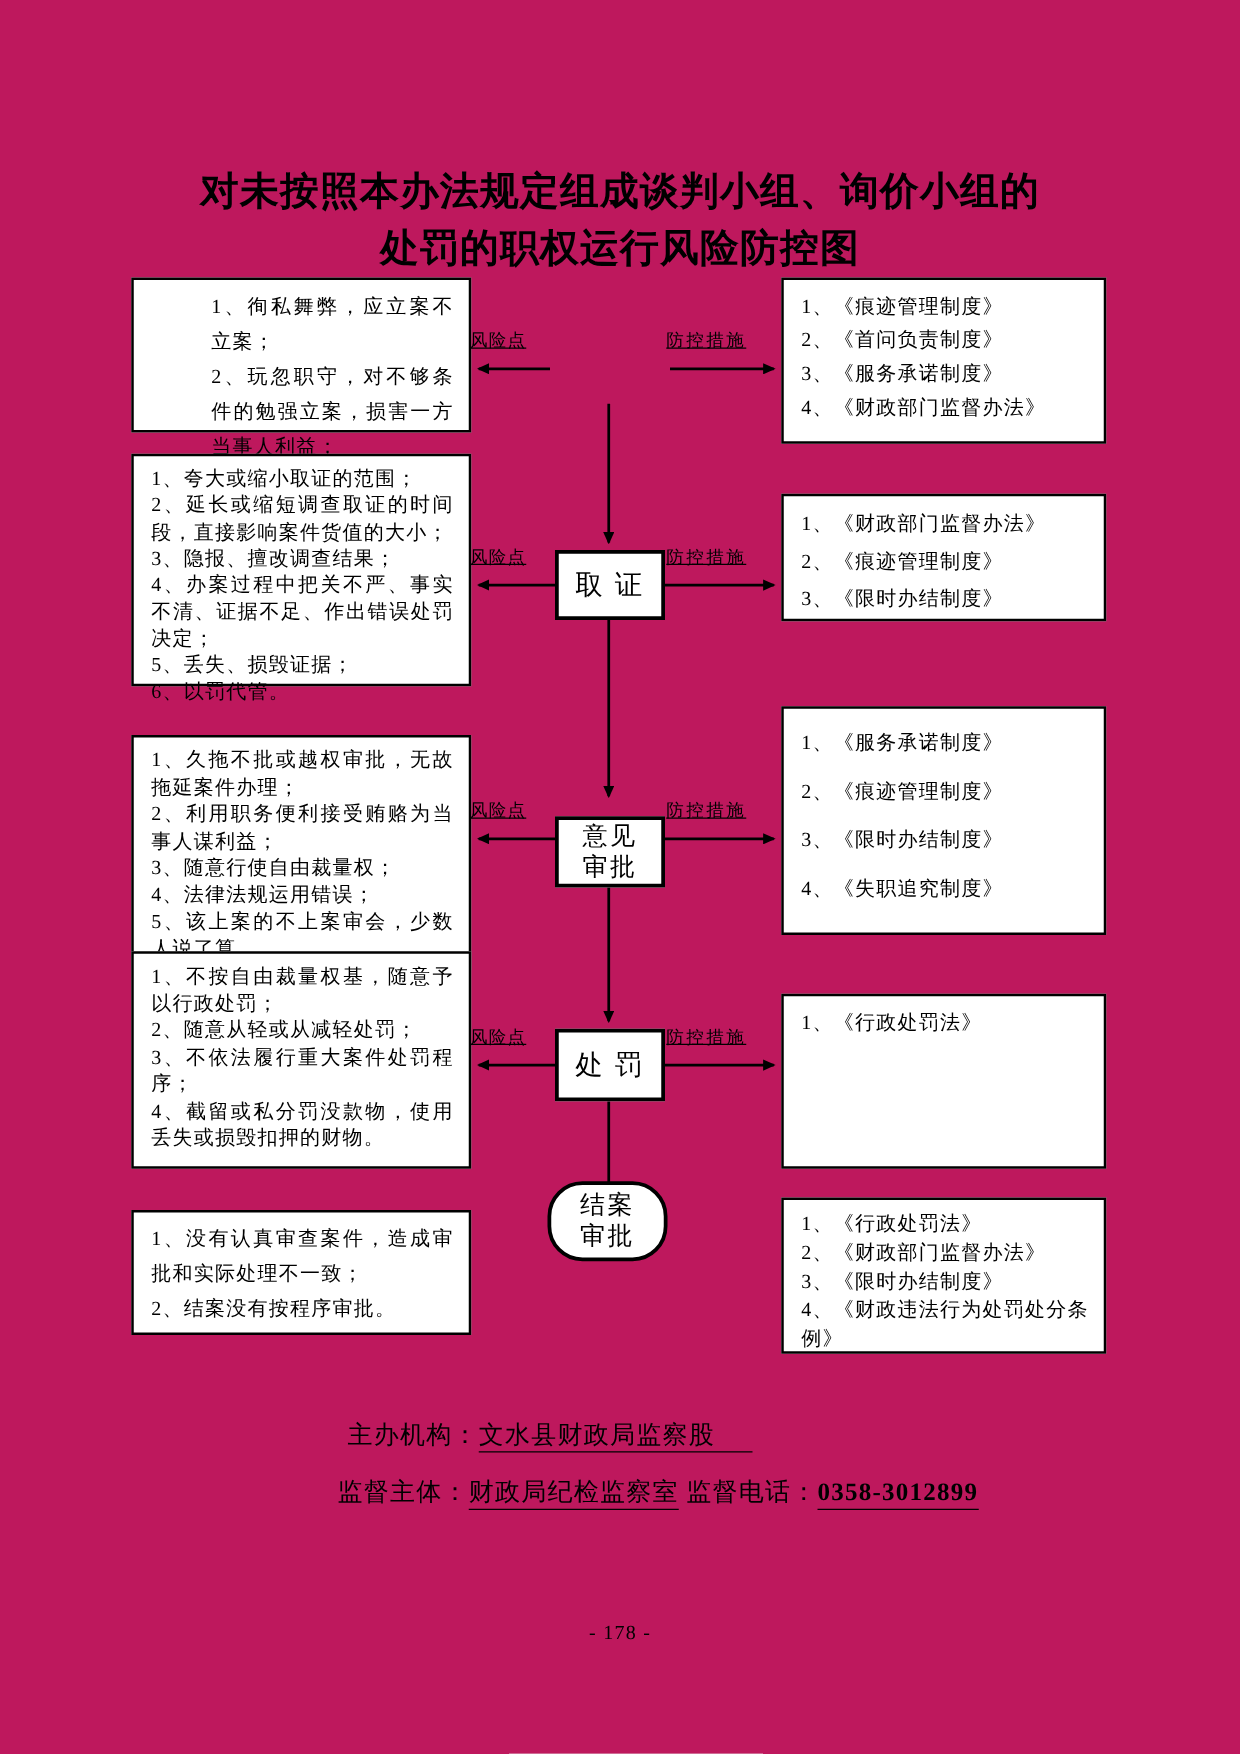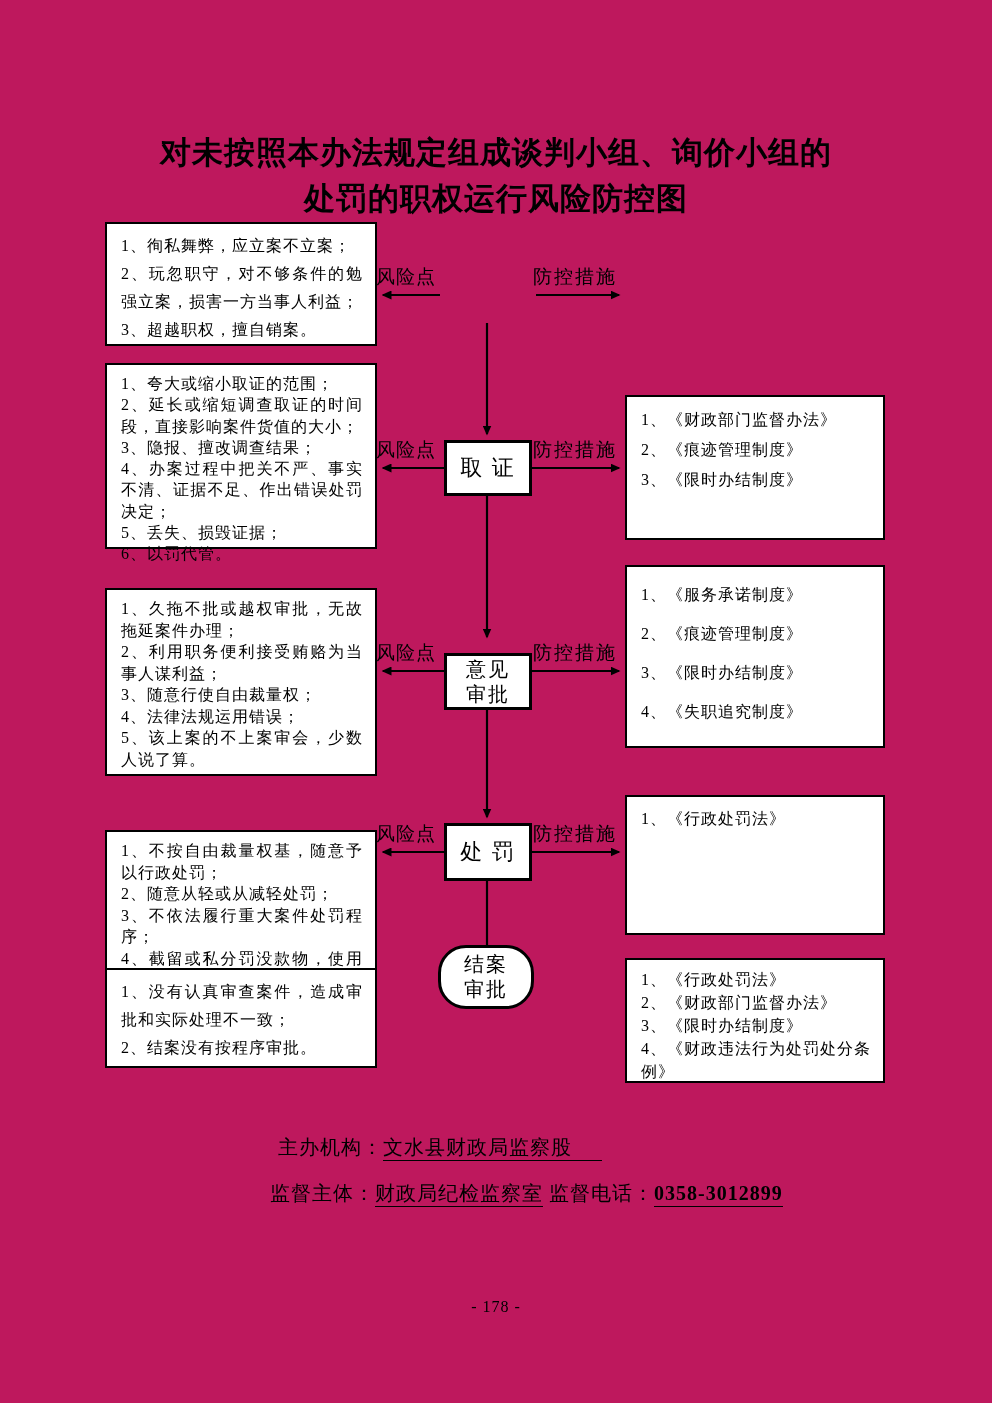--- a/index.html
+++ b/index.html
@@ -19,45 +19,45 @@
   .arrows{position:absolute;top:0;left:0;width:992px;height:1403px;}
   
   .box{
     position:absolute;border:2px solid #000;background:#fff;
     box-sizing:border-box;font-size:16px;letter-spacing:1px;
   }
   .box .inner{padding:8px 12px 6px 14px;}
   .li{text-align:justify;}
   .left-b{left:105px;width:272px;}
   .right-b{left:625px;width:260px;}
-  .lb0{top:222px;height:124px;} .lb0 .li{line-height:28px;}
+  .lb0{top:222px;height:124px;padding-left:48px;} .lb0 .li{line-height:28px;}
   .lb1{top:363px;height:186px;} .lb1 .li{line-height:21.3px;}
   .lb2{top:588px;height:188px;} .lb2 .li{line-height:21.5px;}
-  .lb3{top:830px;height:174px;} .lb3 .li{line-height:21.5px;}
+  .lb3{top:761px;height:174px;} .lb3 .li{line-height:21.5px;}
   .lb4{top:968px;height:100px;} .lb4 .li{line-height:28px;}
   .rb0{top:222px;height:133px;} .rb0 .li{line-height:27px;}
-  .rb1{top:395px;height:145px;} .rb1 .li{line-height:30px;}
+  .rb1{top:395px;height:102px;} .rb1 .li{line-height:30px;}
   .rb2{top:565px;height:183px;} .rb2 .li{line-height:39px;}
   .rb3{top:795px;height:140px;} .rb3 .li{line-height:27px;}
   .rb4{top:958px;height:125px;} .rb4 .li{line-height:23px;}
   
   .node{
     position:absolute;border:3px solid #000;background:#fff;
     box-sizing:border-box;display:flex;align-items:center;justify-content:center;
     text-align:center;font-size:22px;letter-spacing:2px;
     white-space:pre-line;line-height:26px;
   }
   .stadium{border-radius:26px;}
   .n0{left:440px;top:265px;width:96px;height:58px;}
   .n1{left:444px;top:440px;width:88px;height:56px;}
   .n2{left:444px;top:653px;width:88px;height:57px;font-size:20px;line-height:25px;}
   .n3{left:444px;top:823px;width:88px;height:58px;}
   .n4{left:438px;top:945px;width:96px;height:64px;font-size:20px;line-height:25px;border-radius:28px;}
   
-  .flowlabel{position:absolute;font-size:19px;white-space:nowrap;}
+  .flowlabel{position:absolute;font-size:14px;white-space:nowrap;text-decoration:underline;}
   .risk-lab{left:376px;letter-spacing:1px;}
   .ctrl-lab{left:533px;letter-spacing:2px;}
   .y0{top:264px;} .y1{top:437px;} .y2{top:640px;} .y3{top:821px;}
   
   .footline{position:absolute;font-size:20px;letter-spacing:1px;}
   .f1{left:278px;top:1134px;}
   .f2{left:270px;top:1180px;}
   .uline{border-bottom:1.5px solid #000;padding-bottom:2px;}
   .ext{padding-right:30px;}
   .bold{font-weight:bold;font-family:"Liberation Serif","DejaVu Serif",serif;}
@@ -97,20 +97,28 @@
     <line x1="487" y1="881" x2="487" y2="993" stroke="#000" stroke-width="2.2" marker-end="url(#ah)"></line>
   </svg>
 
   <div class="box left-b lb0">
     <div class="inner">
       <div class="li">1、徇私舞弊，应立案不立案；</div>
       <div class="li">2、玩忽职守，对不够条件的勉强立案，损害一方当事人利益；</div>
       <div class="li">3、超越职权，擅自销案。</div>
     </div>
   </div>
+  <div class="box right-b rb0">
+    <div class="inner">
+      <div class="li">1、《痕迹管理制度》</div>
+      <div class="li">2、《首问负责制度》</div>
+      <div class="li">3、《服务承诺制度》</div>
+      <div class="li">4、《财政部门监督办法》</div>
+    </div>
+  </div>
   <div class="flowlabel risk-lab y0">风险点</div>
   <div class="flowlabel ctrl-lab y0">防控措施</div>
 
   <div class="box left-b lb1">
     <div class="inner">
       <div class="li">1、夸大或缩小取证的范围；</div>
       <div class="li">2、延长或缩短调查取证的时间段，直接影响案件货值的大小；</div>
       <div class="li">3、隐报、擅改调查结果；</div>
       <div class="li">4、办案过程中把关不严、事实不清、证据不足、作出错误处罚决定；</div>
       <div class="li">5、丢失、损毁证据；</div>

